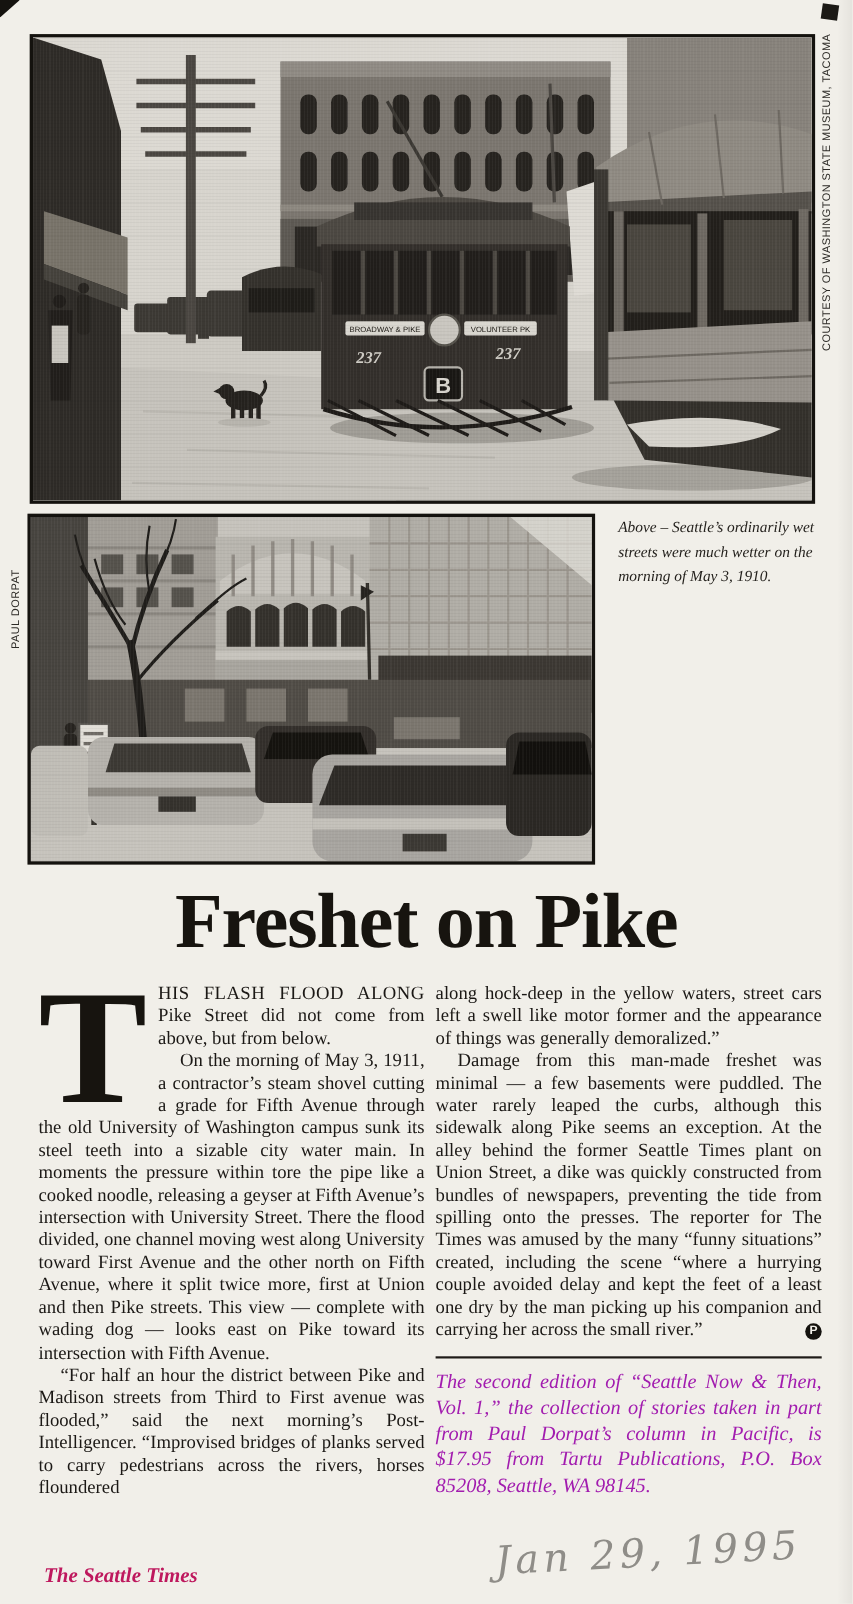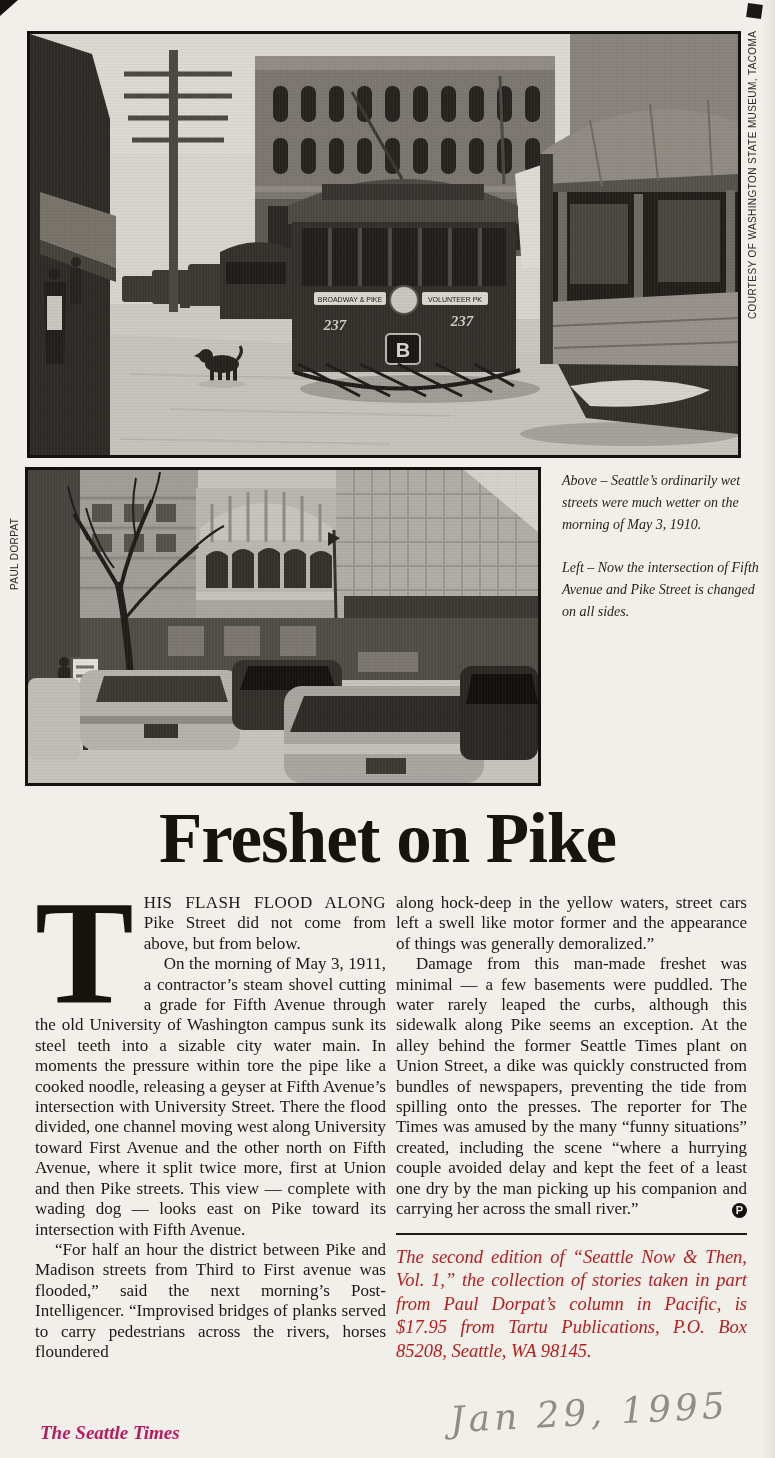--- a/index.html
+++ b/index.html
@@ -53,21 +53,21 @@
   .indent{text-indent:20px;}
   .dropcap{float:left;font-weight:bold;font-size:148px;line-height:0.73;
     padding:6px 10px 0 0;color:#17140f;}
   .lead-caps{letter-spacing:0.4px;}
   .p-last{position:relative;}
   .endmark{position:absolute;right:0;bottom:2px;width:15px;height:15px;border-radius:50%;
     background:#14120e;color:#f1efe9;font-family:"Liberation Sans", sans-serif;
     font-weight:bold;font-size:11px;line-height:15px;text-align:center;text-indent:0;}
 
   .footer-rule{border:none;border-top:2px solid #1e1b17;margin:13px 0 11px 0;}
-  .footer-note{font-style:italic;font-size:18.5px;line-height:23.5px;color:#b91c1c;}
+  .footer-note{font-style:italic;font-size:18.5px;line-height:23.5px;color:#a21caf;}
 
   .publication{position:absolute;left:40px;top:1422px;
     font-weight:bold;font-style:italic;font-size:19px;color:#be185d;}
   .handwritten{position:absolute;left:450px;top:1392px;
     font-family:"DejaVu Serif", serif;font-style:italic;
     font-size:36px;letter-spacing:4px;color:#8f8d88;transform:rotate(-3deg);}
 </style>
 </head>
 <body>
 
@@ -382,21 +382,20 @@
         <rect x="432" y="196" width="78" height="94" rx="12" fill="#2b2824"></rect>
         <polygon points="444,204 504,204 510,234 438,234" fill="#12100d"></polygon>
       </g>
     </g>
   </svg>
 </div>
 <div class="vcredit vcredit-left">PAUL DORPAT</div>
 
 <div class="captions">
   <p>Above – Seattle’s ordinarily wet streets were much wetter on the morning of May 3, 1910.</p>
-  <p>Left – Now the intersection of Fifth Avenue and Pike Street is changed on all sides.</p>
 </div>
 
 <div class="headline">Freshet on Pike</div>
 
 <div class="columns">
   <div class="col">
     <div>
       <span class="dropcap">T</span>
       <p><span class="lead-caps">HIS FLASH FLOOD ALONG</span> <span>Pike Street did not come from above, but from below.</span></p>
       <p class="indent">On the morning of May 3, 1911, a contractor’s steam shovel cutting a grade for Fifth Avenue through the old University of Washington campus sunk its steel teeth into a sizable city water main. In moments the pressure within tore the pipe like a cooked noodle, releasing a geyser at Fifth Avenue’s intersection with University Street. There the flood divided, one channel moving west along University toward First Avenue and the other north on Fifth Avenue, where it split twice more, first at Union and then Pike streets. This view — complete with wading dog — looks east on Pike toward its intersection with Fifth Avenue.</p>

